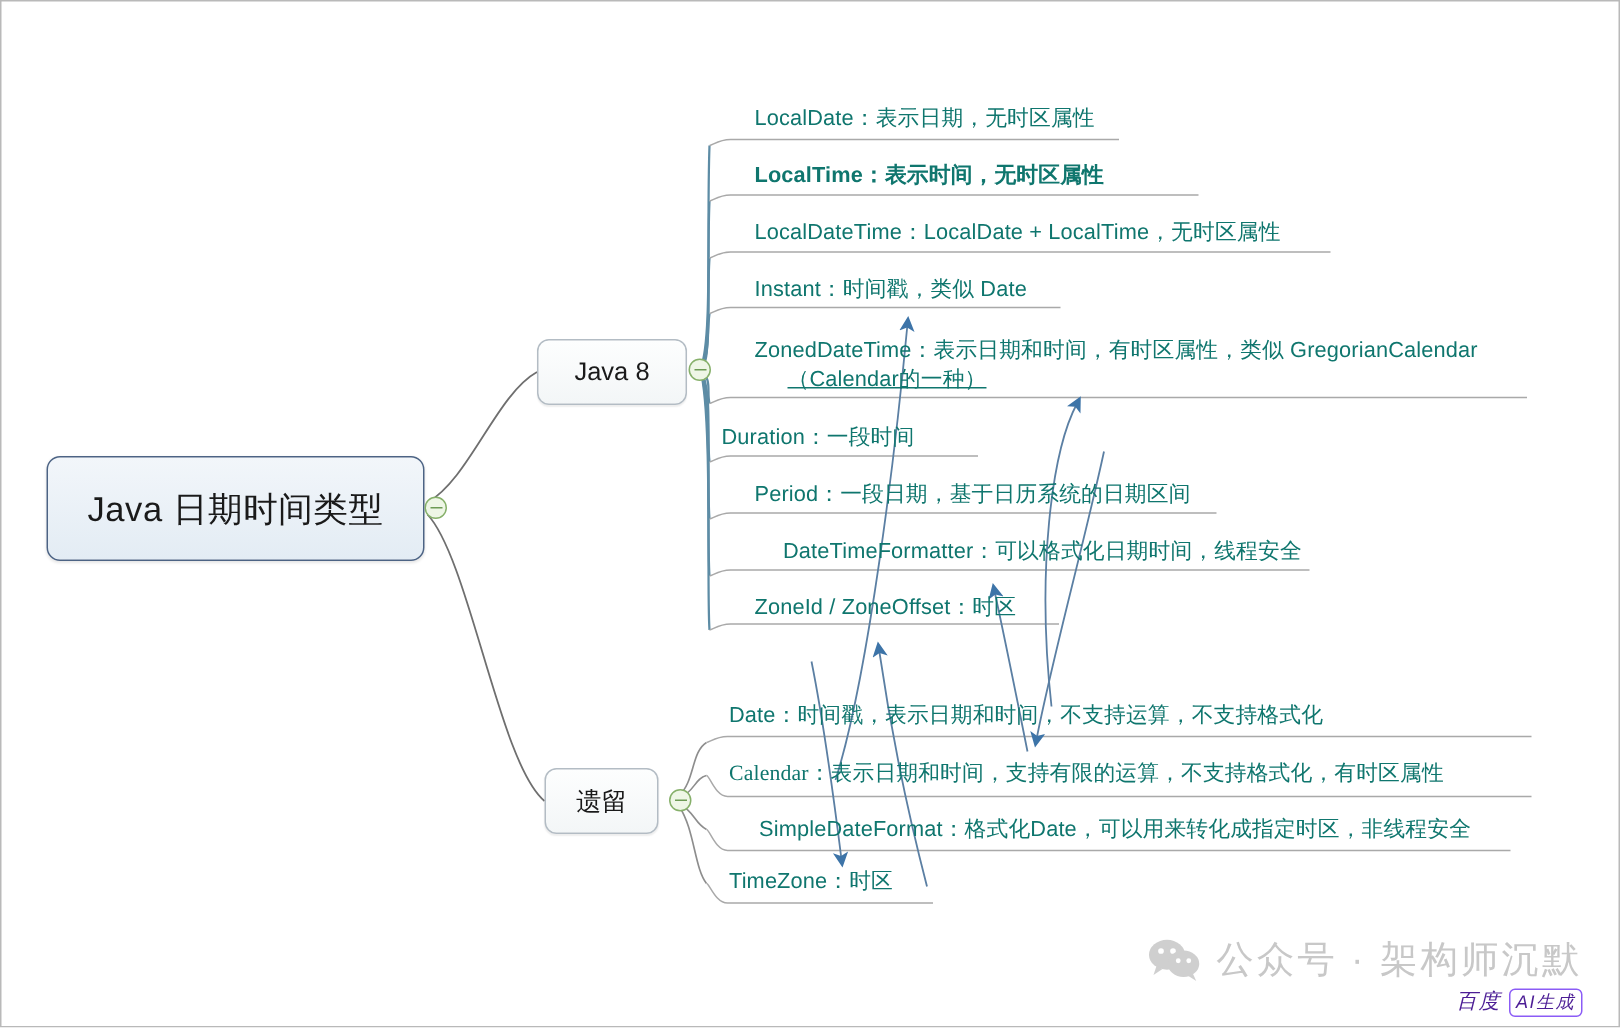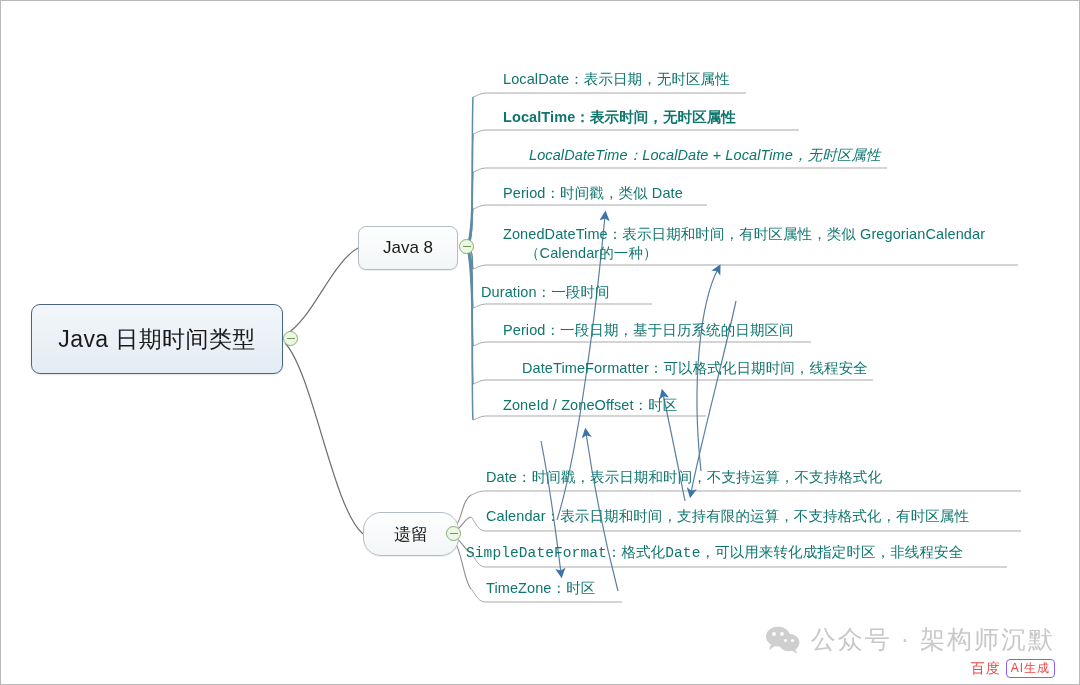--- a/index.html
+++ b/index.html
@@ -56,23 +56,22 @@
   }
   .node-java8 {
     left: 357px;
     top: 225px;
     width: 100px;
     height: 44px;
   }
   .node-legacy {
     left: 362px;
     top: 511px;
-    width: 96px;
+    width: 76px;
     height: 44px;
-    border-radius: 18px;
   }
 
   
   .toggle {
     position: absolute;
     width: 15px;
     height: 15px;
     border-radius: 50%;
     border: 1px solid #86b06a;
     background: #eef6e6;
@@ -96,20 +95,21 @@
     position: absolute;
     font-size: 14.5px;
     color: #0f766e;
     white-space: nowrap;
     line-height: 19px;
     letter-spacing: 0.1px;
   }
   .leaf .sub {
     display: block;
     padding-left: 22px;
+    text-decoration: underline;
   }
 
   
   .watermark {
     position: absolute;
     right: 24px;
     bottom: 28px;
     display: flex;
     align-items: center;
     gap: 10px;
@@ -117,25 +117,25 @@
     font-size: 25px;
     letter-spacing: 2px;
     user-select: none;
   }
   .wechat-icon { display: block; }
   .ai-badge {
     position: absolute;
     right: 24px;
     bottom: 6px;
     display: flex;
-    align-items: center;
     gap: 5px;
     font-size: 14px;
-    color: #ef4444;
+    color: #4c1d95;
     letter-spacing: 1px;
+    font-style: italic;
   }
   .ai-badge .tag {
     border: 1px solid #8b5cf6;
     border-radius: 4px;
     padding: 0px 4px;
     font-size: 12px;
   }
 </style>
 </head>
 <body>
@@ -217,25 +217,25 @@
     <span>遗留</span>
   </div>
   <div class="toggle toggle-legacy"></div>
 
   <div class="leaf" style="left:502px; top:69px;">
     <span>LocalDate：表示日期，无时区属性</span>
   </div>
   <div class="leaf" style="left:502px; top:107px;font-weight:bold;">
     <span>LocalTime：表示时间，无时区属性</span>
   </div>
-  <div class="leaf" style="left:528px; top:145px;font-style:italic;">
+  <div class="leaf" style="left:502px; top:145px;">
     <span>LocalDateTime：LocalDate + LocalTime，无时区属性</span>
   </div>
   <div class="leaf" style="left:502px; top:183px;">
-    <span>Period：时间戳，类似 Date</span>
+    <span>Instant：时间戳，类似 Date</span>
   </div>
   <div class="leaf" style="left:502px; top:224px;">
     <span>ZonedDateTime：表示日期和时间，有时区属性，类似 GregorianCalendar</span>
     <span class="sub">（Calendar的一种）</span>
   </div>
   <div class="leaf" style="left:480px; top:282px;">
     <span>Duration：一段时间</span>
   </div>
   <div class="leaf" style="left:502px; top:320px;">
     <span>Period：一段日期，基于日历系统的日期区间</span>
@@ -243,24 +243,24 @@
   <div class="leaf" style="left:521px; top:358px;text-align:right;">
     <span>DateTimeFormatter：可以格式化日期时间，线程安全</span>
   </div>
   <div class="leaf" style="left:502px; top:395px;">
     <span>ZoneId / ZoneOffset：时区</span>
   </div>
 
   <div class="leaf" style="left:485px; top:467px;">
     <span>Date：时间戳，表示日期和时间，不支持运算，不支持格式化</span>
   </div>
-  <div class="leaf" style="left:485px; top:506px;">
+  <div class="leaf" style="left:485px; top:506px;font-family:Liberation Serif, serif;">
     <span>Calendar：表示日期和时间，支持有限的运算，不支持格式化，有时区属性</span>
   </div>
-  <div class="leaf" style="left:465px; top:543px;font-family:Liberation Mono, monospace;">
+  <div class="leaf" style="left:505px; top:543px;">
     <span>SimpleDateFormat：格式化Date，可以用来转化成指定时区，非线程安全</span>
   </div>
   <div class="leaf" style="left:485px; top:578px;">
     <span>TimeZone：时区</span>
   </div>
 
   <div class="watermark">
     <svg class="wechat-icon" width="36" height="30" viewBox="0 0 36 30">
       <ellipse cx="13" cy="11.5" rx="12" ry="10" fill="#cfcfcf"></ellipse>
       <path d="M6,19 L4,25 L10,21 Z" fill="#cfcfcf"></path>

